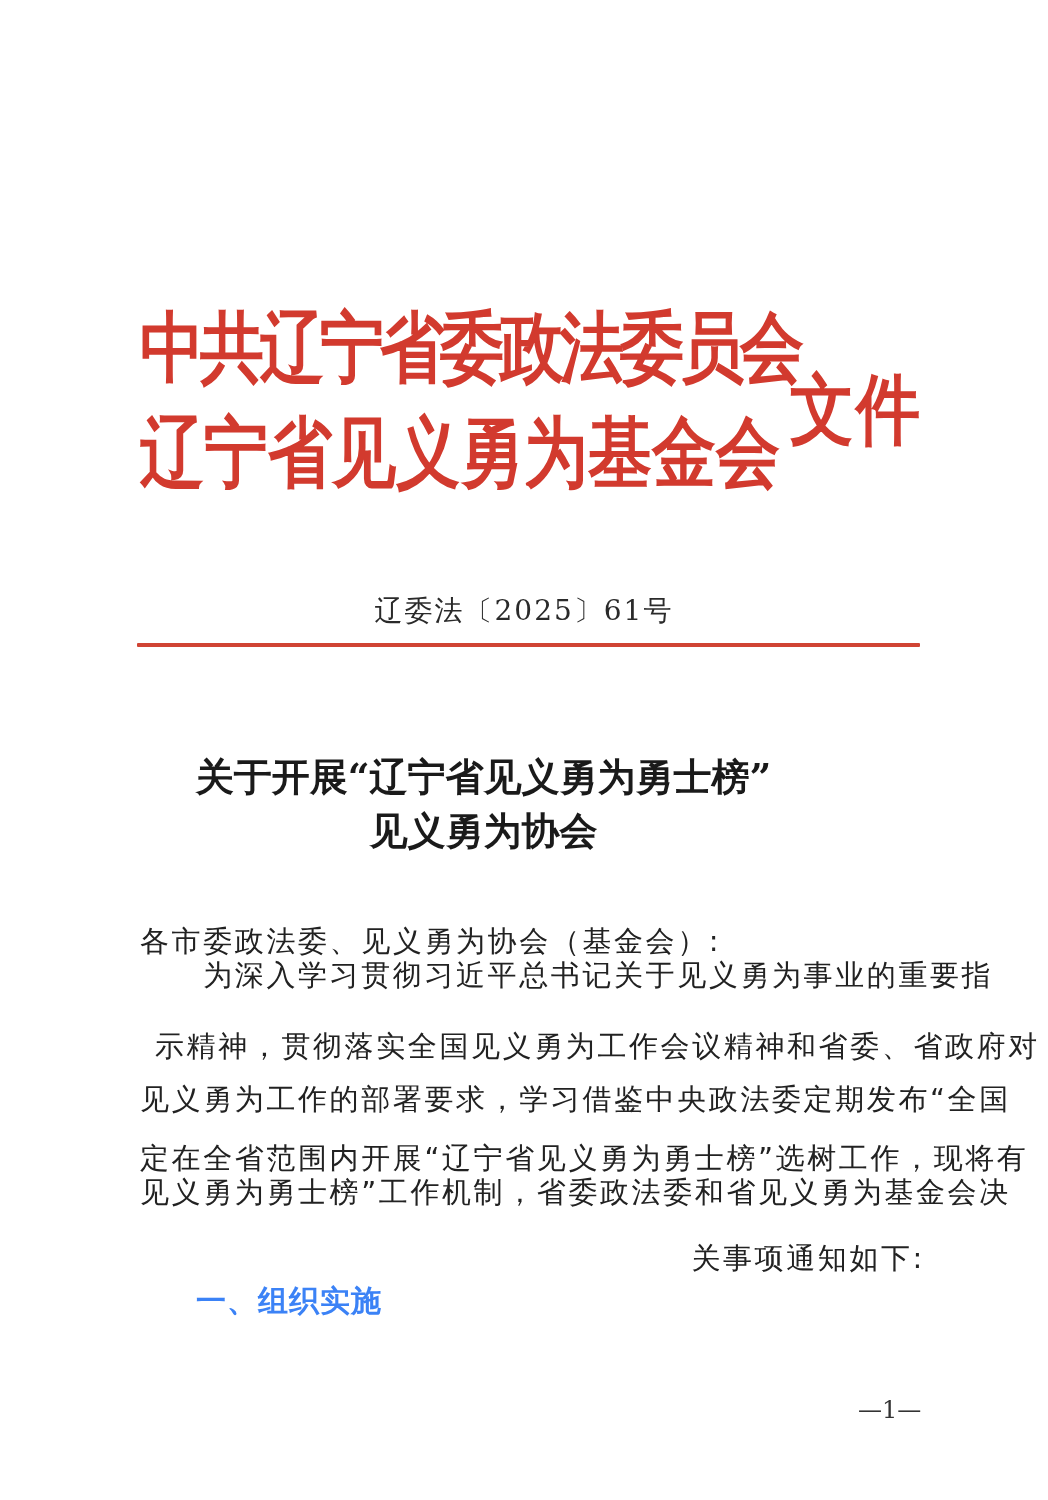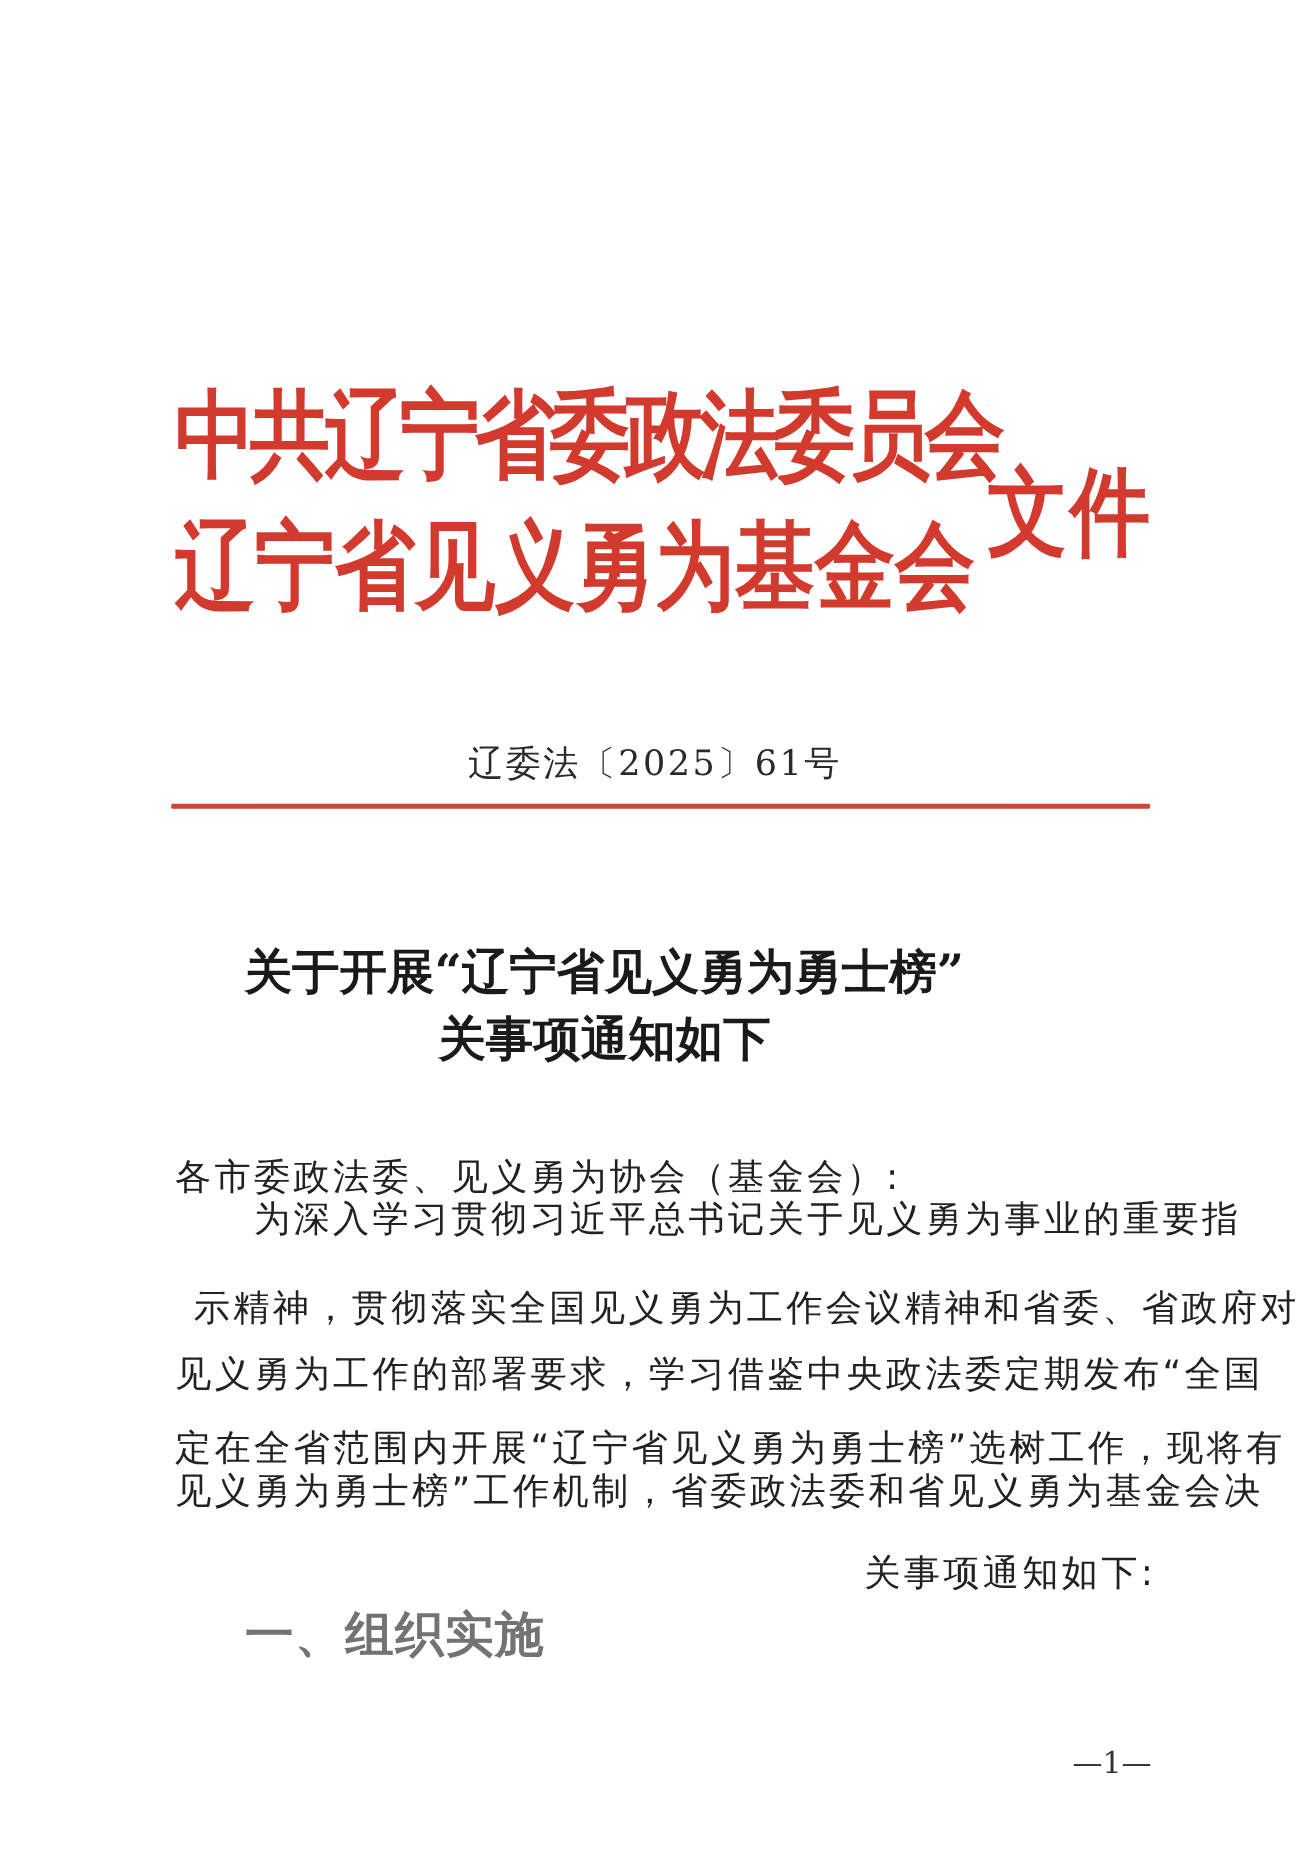--- a/index.html
+++ b/index.html
@@ -98,23 +98,23 @@
     font-size: 29px;
     color: #222;
     font-family: "DejaVu Sans", "Liberation Sans", sans-serif;
     letter-spacing: 2.6px;
     white-space: nowrap;
     line-height: 52px;
   }
   .section-heading {
     position: absolute;
     left: 196px;
-    font-size: 39px;
+    font-size: 30px;
     font-weight: bold;
-    color: #737373;
+    color: #3b82f6;
     font-family: Liberation Mono, monospace;
     letter-spacing: 1px;
     white-space: nowrap;
   }
 
   .page-number {
     position: absolute;
     left: 858px;
     top: 1396px;
     font-size: 24px;
@@ -130,21 +130,21 @@
 
   <div class="masthead-line masthead-1">中共辽宁省委政法委员会</div>
   <div class="masthead-line masthead-2">辽宁省见义勇为基金会</div>
   <div class="masthead-wenjian">文件</div>
 
   <div class="doc-number">辽委法〔2025〕61号</div>
 
   <div class="red-rule"></div>
 
   <div class="title title-1">关于开展“辽宁省见义勇为勇士榜”</div>
-  <div class="title title-2">关事项通知如下</div>
+  <div class="title title-2">见义勇为协会</div>
 
   <div class="body-text" style="top: 915px;">各市委政法委、见义勇为协会（基金会）:</div>
 
   <div class="body-text" style="top: 949px;">　　为深入学习贯彻习近平总书记关于见义勇为事业的重要指</div>
   <div class="body-text" style="top: 1020px; margin-left: 15px;">示精神，贯彻落实全国见义勇为工作会议精神和省委、省政府对</div>
   <div class="body-text" style="top: 1073px;">见义勇为工作的部署要求，学习借鉴中央政法委定期发布“全国</div>
   <div class="body-text" style="top: 1166px;">见义勇为勇士榜”工作机制，省委政法委和省见义勇为基金会决</div>
   <div class="body-text" style="top: 1132px;">定在全省范围内开展“辽宁省见义勇为勇士榜”选树工作，现将有</div>
   <div class="body-text" style="top: 1232px; text-align: right;">关事项通知如下:</div>
 

